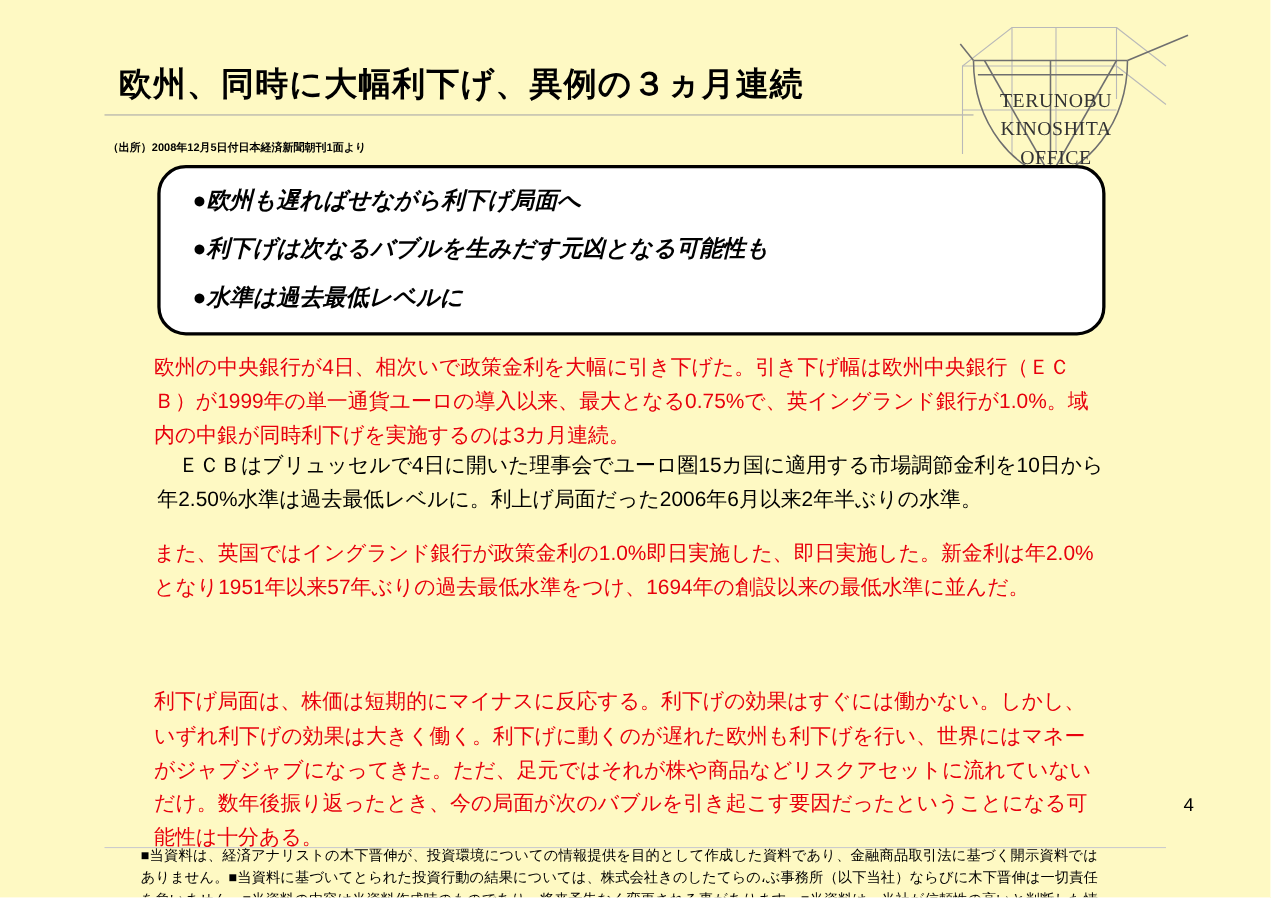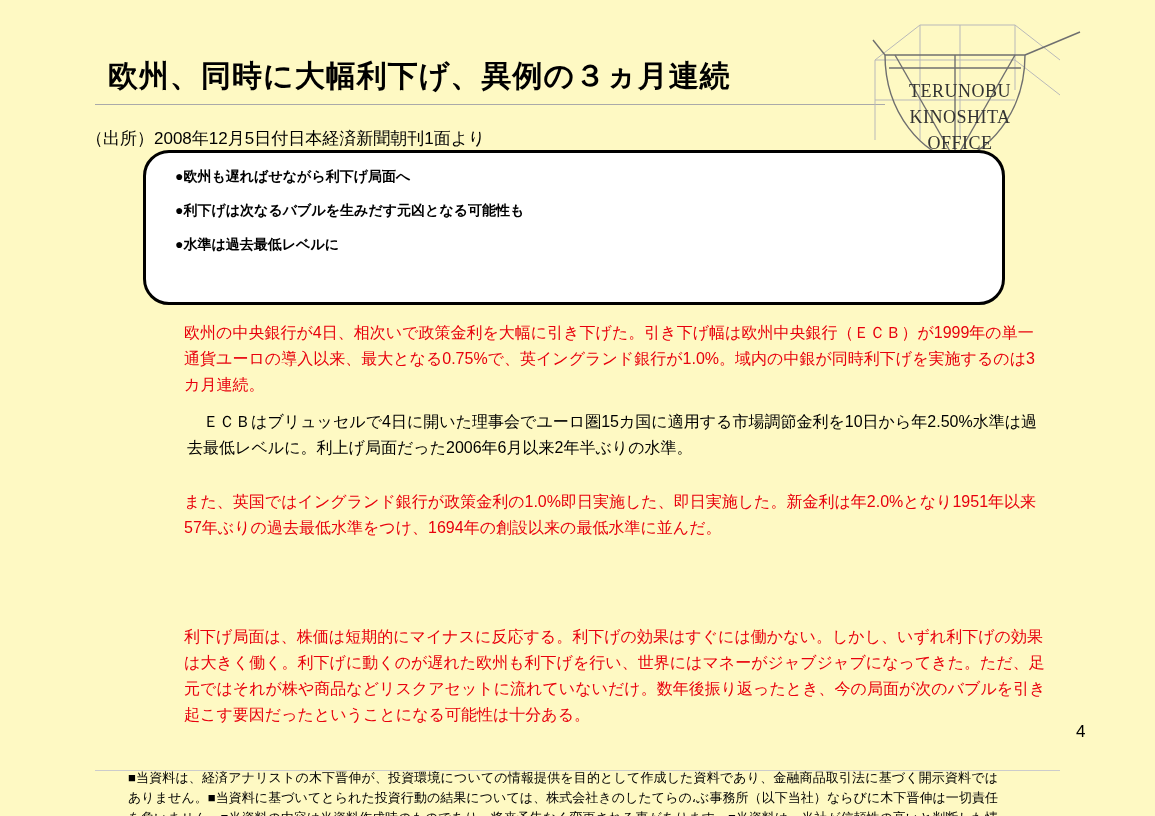--- a/index.html
+++ b/index.html
@@ -32,24 +32,24 @@
   .header-rule {
     position: absolute;
     left: 95px;
     top: 104px;
     width: 790px;
     height: 0;
     border-top: 1px solid #aaaaaa;
   }
   .source {
     position: absolute;
-    left: 86px;
+    left: 98px;
     top: 127px;
-    font-size: 17px;
-    font-weight: normal;
+    font-size: 10px;
+    font-weight: bold;
     color: #000000;
     white-space: nowrap;
   }
 
   
   .logo-wrap {
     position: absolute;
     left: 865px;
     top: 20px;
     width: 280px;
@@ -81,35 +81,35 @@
     background: #ffffff;
     box-sizing: border-box;
   }
   .callout-list {
     position: absolute;
     left: 175px;
     top: 168px;
     width: 800px;
   }
   .callout-item {
-    font-size: 14px;
+    font-size: 21px;
     font-weight: bold;
     color: #000000;
     margin-bottom: 16px;
     white-space: nowrap;
+    font-style: italic;
   }
 
   
   .para {
     position: absolute;
-    font-size: 16px;
+    font-size: 19px;
     line-height: 1.62;
     width: 865px;
     left: 140px;
-    margin-left: 44px;
   }
   .para.red   { color: #e8000d; }
   .para.black { color: #000000; }
 
   #p1 { top: 320px; }
   #p2 { top: 409px; left: 143px; }
   #p3 { top: 489px; }
   #p4 { top: 553px; left: 143px; }
   #p5 { top: 624px; }
 

